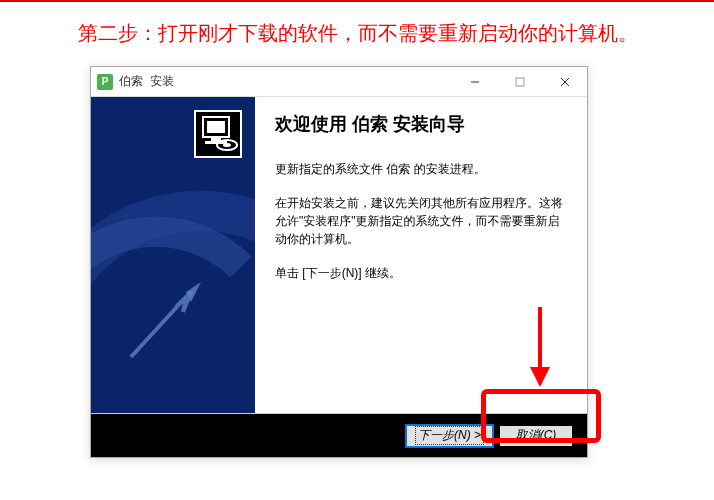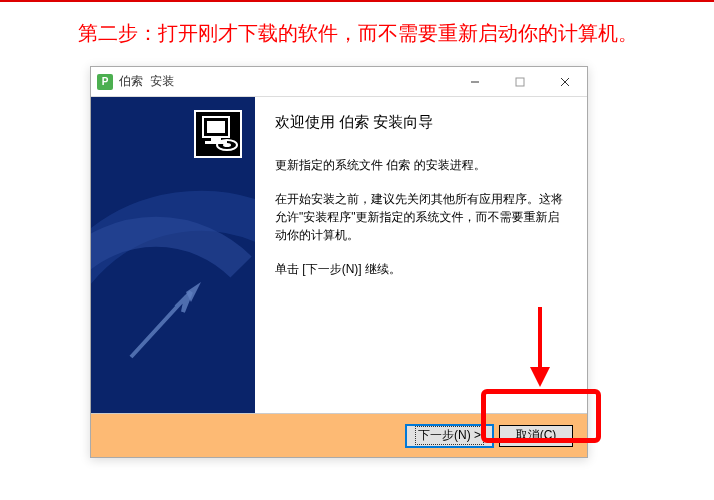--- a/index.html
+++ b/index.html
@@ -83,36 +83,37 @@
   }
   .right-panel {
     flex: 1;
     background: #fff;
     padding: 14px 20px 10px 20px;
     font-size: 12px;
     color: #000;
     line-height: 1.5;
   }
   .welcome-heading {
-    font-size: 15px;
-    font-weight: normal;
+    font-size: 18px;
+    font-weight: bold;
     margin-bottom: 22px;
   }
   .p1 { margin-bottom: 16px; }
   .p2 { margin-bottom: 16px; }
   .p3 { }
   .footer {
     height: 44px;
     border-top: 1px solid #ccc;
-    background: #fdba74;
+    background: #000000;
     display: flex;
     align-items: center;
     justify-content: flex-end;
     padding-right: 14px;
     gap: 6px;
+    font-style: italic;
   }
   .btn {
     height: 22px;
     min-width: 74px;
     font-size: 12px;
     background: #e1e1e1;
     border: 1px solid #000000;
     padding: 0 8px;
     display: flex;
     align-items: center;

